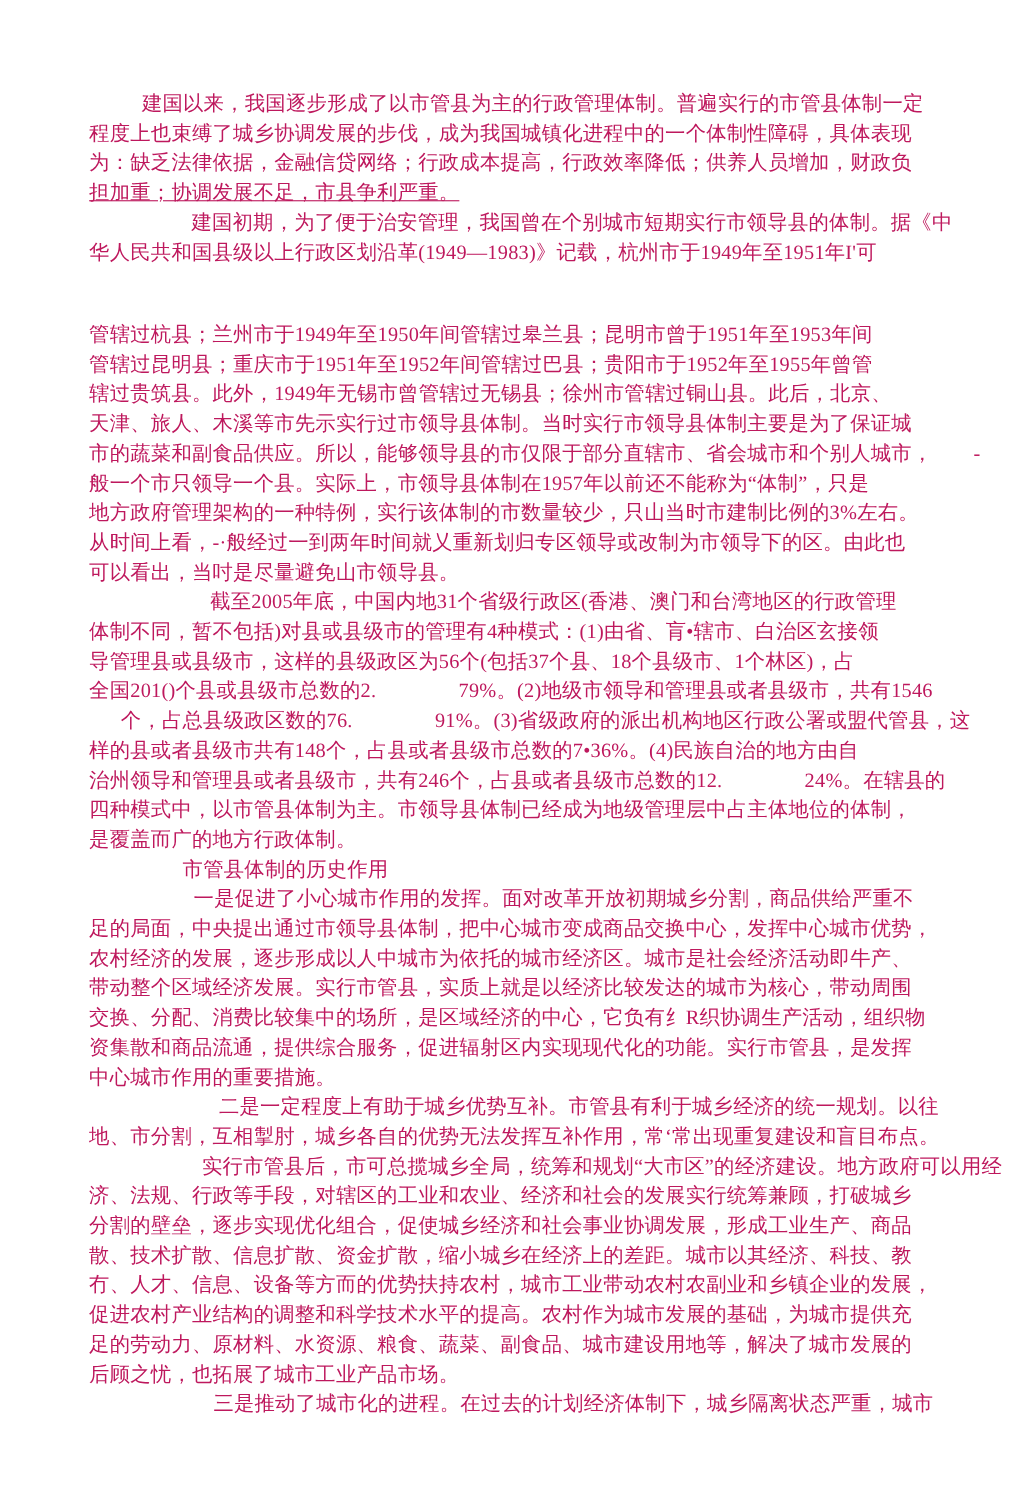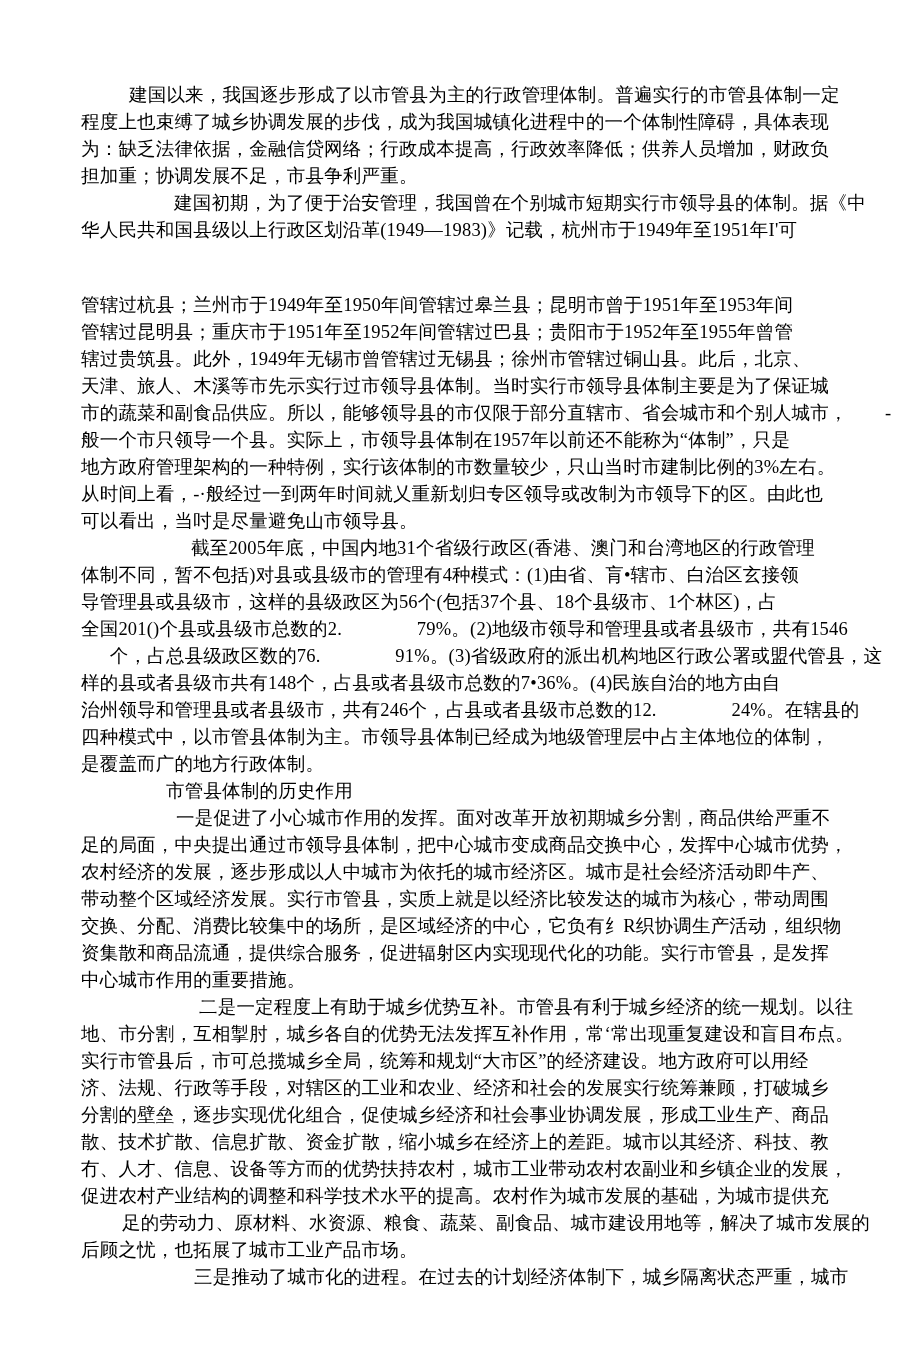--- a/index.html
+++ b/index.html
@@ -13,39 +13,39 @@
     height: 1361px;
     background: #ffffff;
     overflow: hidden;
     font-family: "Liberation Serif", "DejaVu Serif", serif;
   }
   .doc {
     position: absolute;
     left: 81px;
     top: 82px;
     width: 830px;
-    color: #000000;
+    color: #be185d;
   }
   .doc .line {
     font-size: 18.5px;
     line-height: 27px;
     height: 27px;
     white-space: pre;
     letter-spacing: 0.2px;
   }
 </style>
 </head>
 <body>
 
 <div class="page">
   <div class="doc" id="doc">
       <div class="line" style="padding-left: 48px;">建国以来，我国逐步形成了以市管县为主的行政管理体制。普遍实行的市管县体制一定</div>
       <div class="line" style="padding-left: 0px;">程度上也束缚了城乡协调发展的步伐，成为我国城镇化进程中的一个体制性障碍，具体表现</div>
       <div class="line" style="padding-left: 0px;">为：缺乏法律依据，金融信贷网络；行政成本提高，行政效率降低；供养人员增加，财政负</div>
-      <div class="line" style="padding-left: 0px;">担加重；协调发展不足，市县争利严重。</div>
+      <div class="line" style="padding-left: 0px; text-decoration: underline;">担加重；协调发展不足，市县争利严重。</div>
       <div class="line" style="padding-left: 93px;">建国初期，为了便于治安管理，我国曾在个别城市短期实行市领导县的体制。据《中</div>
       <div class="line" style="padding-left: 0px;">华人民共和国县级以上行政区划沿革(1949—1983)》记载，杭州市于1949年至1951年I'可</div>
       <div class="line" style="padding-left: 0px; margin-top: 48px;">管辖过杭县；兰州市于1949年至1950年间管辖过皋兰县；昆明市曾于1951年至1953年间</div>
       <div class="line" style="padding-left: 0px;">管辖过昆明县；重庆市于1951年至1952年间管辖过巴县；贵阳市于1952年至1955年曾管</div>
       <div class="line" style="padding-left: 0px;">辖过贵筑县。此外，1949年无锡市曾管辖过无锡县；徐州市管辖过铜山县。此后，北京、</div>
       <div class="line" style="padding-left: 0px;">天津、旅人、木溪等市先示实行过市领导县体制。当时实行市领导县体制主要是为了保证城</div>
       <div class="line" style="padding-left: 0px;">市的蔬菜和副食品供应。所以，能够领导县的市仅限于部分直辖市、省会城市和个别人城市，　　-</div>
       <div class="line" style="padding-left: 0px;">般一个市只领导一个县。实际上，市领导县体制在1957年以前还不能称为“体制”，只是</div>
       <div class="line" style="padding-left: 0px;">地方政府管理架构的一种特例，实行该体制的市数量较少，只山当时市建制比例的3%左右。</div>
       <div class="line" style="padding-left: 0px;">从时间上看，-·般经过一到两年时间就乂重新划归专区领导或改制为市领导下的区。由此也</div>
@@ -62,23 +62,23 @@
       <div class="line" style="padding-left: 85px;">市管县体制的历史作用</div>
       <div class="line" style="padding-left: 95px;">一是促进了小心城市作用的发挥。面对改革开放初期城乡分割，商品供给严重不</div>
       <div class="line" style="padding-left: 0px;">足的局面，中央提出通过市领导县体制，把中心城市变成商品交换中心，发挥中心城市优势，</div>
       <div class="line" style="padding-left: 0px;">农村经济的发展，逐步形成以人中城市为依托的城市经济区。城市是社会经济活动即牛产、</div>
       <div class="line" style="padding-left: 0px;">带动整个区域经济发展。实行市管县，实质上就是以经济比较发达的城市为核心，带动周围</div>
       <div class="line" style="padding-left: 0px;">交换、分配、消费比较集中的场所，是区域经济的中心，它负有纟R织协调生产活动，组织物</div>
       <div class="line" style="padding-left: 0px;">资集散和商品流通，提供综合服务，促进辐射区内实现现代化的功能。实行市管县，是发挥</div>
       <div class="line" style="padding-left: 0px;">中心城市作用的重要措施。</div>
       <div class="line" style="padding-left: 118px;">二是一定程度上有助于城乡优势互补。市管县有利于城乡经济的统一规划。以往</div>
       <div class="line" style="padding-left: 0px;">地、市分割，互相掣肘，城乡各自的优势无法发挥互补作用，常‘常出现重复建设和盲目布点。</div>
-      <div class="line" style="padding-left: 0px;">实行市管县后，市可总揽城乡全局，统筹和规划“大市区”的经济建设。地方政府可以用经</div>
+      <div class="line" style="padding-left: 0px; text-align: right;">实行市管县后，市可总揽城乡全局，统筹和规划“大市区”的经济建设。地方政府可以用经</div>
       <div class="line" style="padding-left: 0px;">济、法规、行政等手段，对辖区的工业和农业、经济和社会的发展实行统筹兼顾，打破城乡</div>
       <div class="line" style="padding-left: 0px;">分割的壁垒，逐步实现优化组合，促使城乡经济和社会事业协调发展，形成工业生产、商品</div>
       <div class="line" style="padding-left: 0px;">散、技术扩散、信息扩散、资金扩散，缩小城乡在经济上的差距。城市以其经济、科技、教</div>
       <div class="line" style="padding-left: 0px;">冇、人才、信息、设备等方而的优势扶持农村，城市工业带动农村农副业和乡镇企业的发展，</div>
       <div class="line" style="padding-left: 0px;">促进农村产业结构的调整和科学技术水平的提高。农村作为城市发展的基础，为城市提供充</div>
-      <div class="line" style="padding-left: 0px; text-align: center;">足的劳动力、原材料、水资源、粮食、蔬菜、副食品、城市建设用地等，解决了城市发展的</div>
+      <div class="line" style="padding-left: 0px;">足的劳动力、原材料、水资源、粮食、蔬菜、副食品、城市建设用地等，解决了城市发展的</div>
       <div class="line" style="padding-left: 0px;">后顾之忧，也拓展了城市工业产品市场。</div>
       <div class="line" style="padding-left: 113px;">三是推动了城市化的进程。在过去的计划经济体制下，城乡隔离状态严重，城市</div>
     </div>
 </div>
 
 </body></html>

